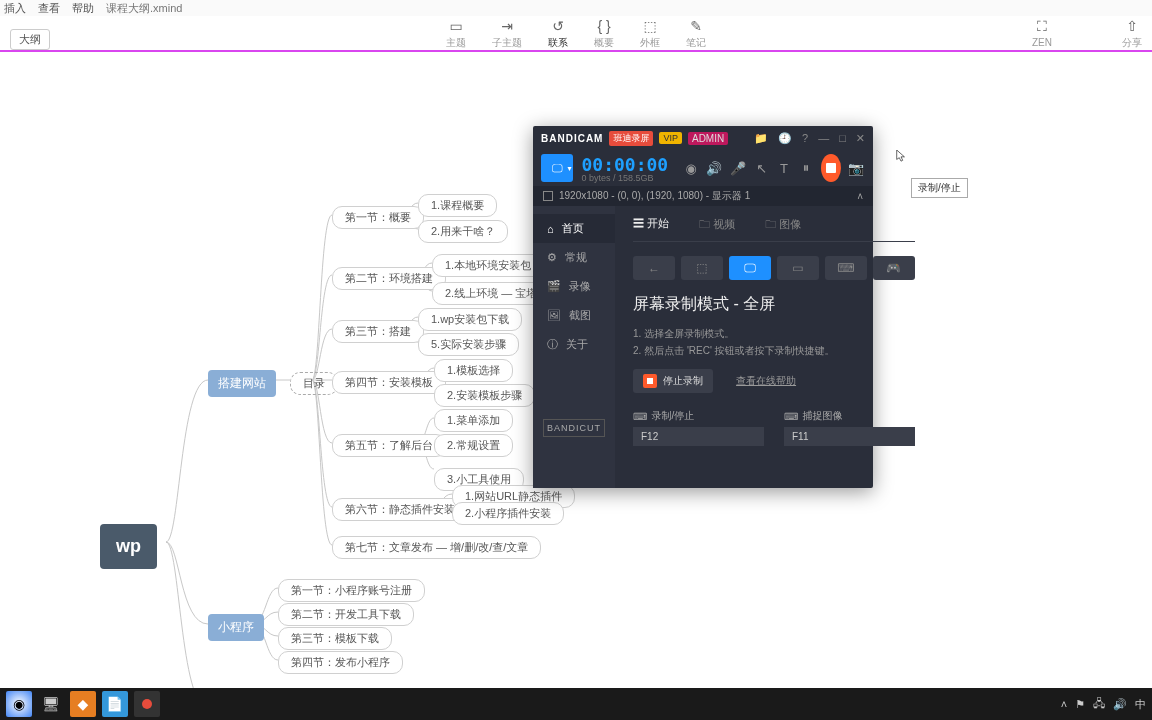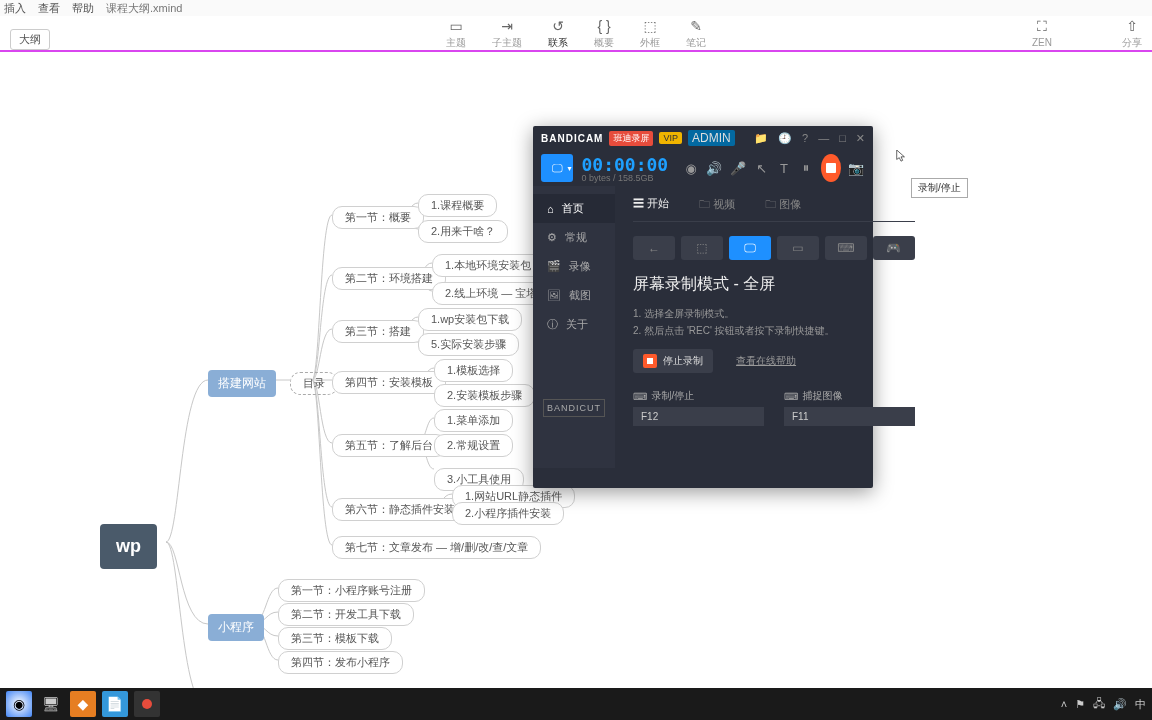--- a/index.html
+++ b/index.html
@@ -22,21 +22,21 @@
 .mm svg{position:absolute;top:0;left:0;pointer-events:none}
 .mm path{stroke:#c8c8c8;stroke-width:1;fill:none}
 .dot{width:10px;height:10px;border:1px solid #aaa;border-radius:50%;display:inline-block;background:#fff;position:absolute}
 
 
 .bc{position:absolute;left:533px;top:126px;width:340px;height:362px;background:#2a2e3a;border-radius:2px;box-shadow:0 4px 20px rgba(0,0,0,.4);color:#c9c9c9;font-size:11px}
 .bc-title{height:24px;display:flex;align-items:center;padding:0 8px;gap:6px}
 .bc-logo{font-weight:bold;letter-spacing:1px;font-size:10px}
 .bc-logo .o{color:#fff}
 .bc-vip{background:#f0b400;color:#333;font-size:9px;padding:1px 4px;border-radius:2px}
-.bc-adm{background:#0369a1;color:#ddd;font-size:12px;padding:1px 4px;border-radius:2px}
+.bc-adm{background:#be185d;color:#ddd;font-size:10px;padding:1px 4px;border-radius:2px}
 .bc-win{margin-left:auto;display:flex;gap:10px;color:#888;font-size:11px}
 .bc-top{height:36px;display:flex;align-items:center;padding:0 8px;gap:8px}
 .mode-btn{width:46px;height:28px;background:#1e90ff;border-radius:3px;display:flex;align-items:center;justify-content:center;color:#fff;position:relative}
 .timer{color:#1ea0ff;font-family:monospace;font-size:18px;font-weight:bold}
 .timer-sub{font-size:9px;color:#777;margin-top:-2px}
 .bc-ico{width:20px;height:20px;display:flex;align-items:center;justify-content:center;color:#999;font-size:13px}
 .rec-btn{width:28px;height:28px;background:#ff5a2b;border-radius:50%;display:flex;align-items:center;justify-content:center;position:relative}
 .rec-btn::after{content:"";width:10px;height:10px;background:#fff;border-radius:1px}
 .cursor-img{position:absolute;width:10px;height:12px;pointer-events:none}
 .tooltip{position:absolute;background:#fff;border:1px solid #aaa;color:#333;font-size:10px;padding:2px 6px;white-space:nowrap}
@@ -220,20 +220,25 @@
     <div style="flex:1"></div>
     <div class="bc-ico">◉</div>
     <div class="bc-ico">🔊</div>
     <div class="bc-ico">🎤</div>
     <div class="bc-ico">↖</div>
     <div class="bc-ico">T</div>
     <div class="bc-ico">⏸</div>
     <div class="rec-btn"></div>
     <div class="bc-ico">📷</div>
   </div>
+  <div class="bc-info">
+    <span class="checkbox"></span>
+    <span>1920x1080 - (0, 0), (1920, 1080) - 显示器 1</span>
+    <span style="margin-left:auto">˄</span>
+  </div>
   <div class="bc-body">
     <div class="bc-side">
       <div class="side-item">
           <span>⌂</span>
           <span>首页</span>
         </div>
       <div class="side-item">
           <span>⚙</span>
           <span>常规</span>
         </div>

